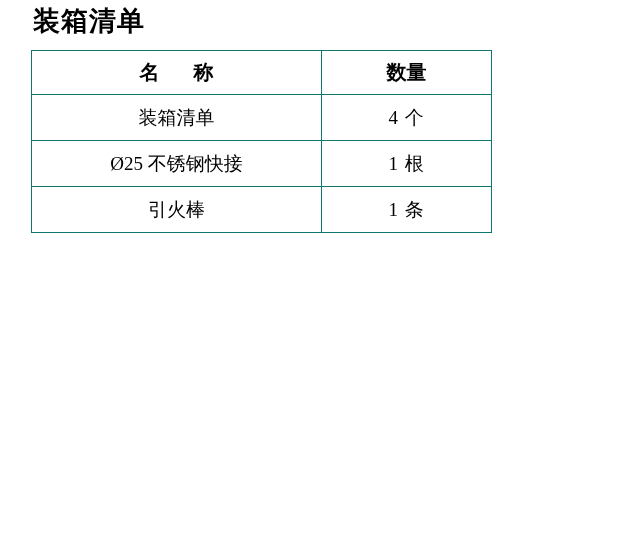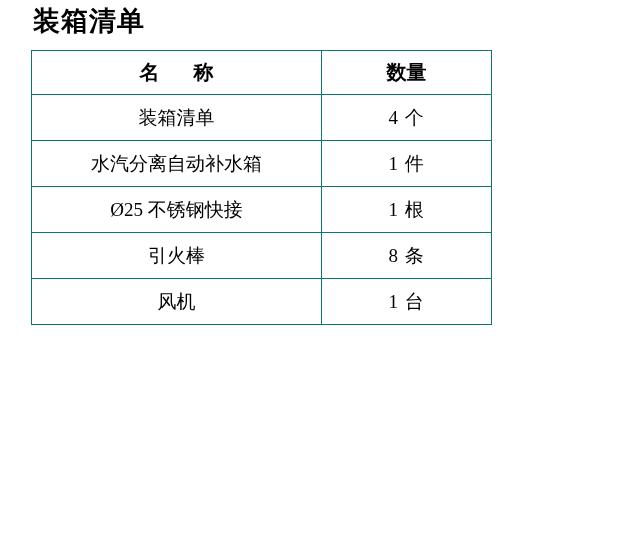--- a/index.html
+++ b/index.html
@@ -84,31 +84,23 @@
         </th>
         <th>数量</th>
       </tr>
     </thead>
     <tbody>
       <tr>
         <td>装箱清单</td>
         <td class="qty-cell">4 个</td>
       </tr>
       <tr>
-        <td>水汽分离自动补水箱</td>
-        <td class="qty-cell">1 件</td>
-      </tr>
-      <tr>
         <td>Ø25 不锈钢快接</td>
         <td class="qty-cell">1 根</td>
       </tr>
       <tr>
         <td>引火棒</td>
-        <td class="qty-cell">8 条</td>
-      </tr>
-      <tr>
-        <td>风机</td>
-        <td class="qty-cell">1 台</td>
+        <td class="qty-cell">1 条</td>
       </tr>
     </tbody>
   </table>
 
 </div>
 
 </body></html>

